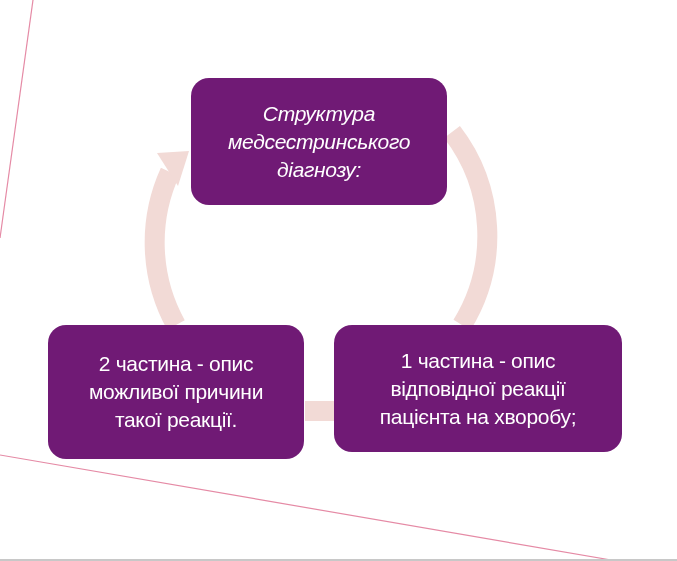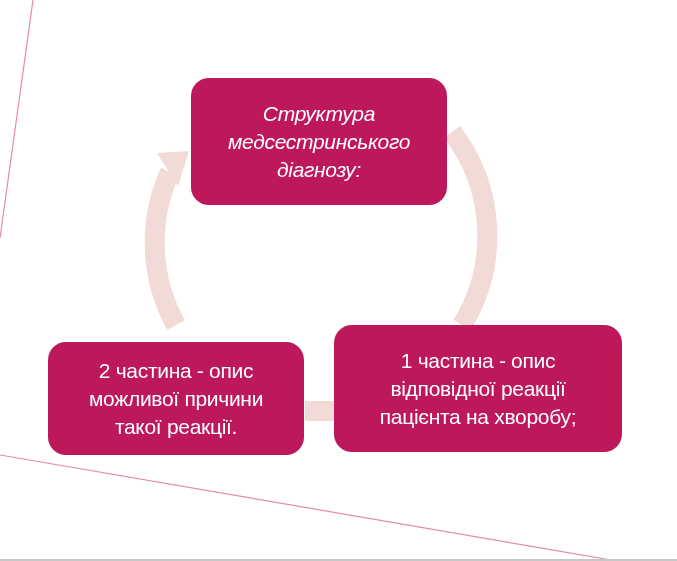--- a/index.html
+++ b/index.html
@@ -4,21 +4,21 @@
   <style>
     html, body { margin: 0; padding: 0; }
     body {
       width: 677px; height: 561px; position: relative; overflow: hidden;
       background: #ffffff;
       font-family: "Liberation Sans", sans-serif;
     }
     svg.bg { position: absolute; left: 0; top: 0; }
     .box {
       position: absolute;
-      background: #be185d;
+      background: #701a75;
       border-radius: 18px;
       color: #ffffff;
       display: flex; align-items: center; justify-content: center;
       text-align: center;
       font-family: "Liberation Sans Narrow", "Liberation Sans", sans-serif;
       font-size: 21px;
       line-height: 28px;
       letter-spacing: -0.3px;
     }
     .box span { white-space: pre-line; display: block; }
@@ -53,19 +53,19 @@
 медсестринського
 діагнозу:</span>
 </div>
 
 <div class="box" style="left:334px; top:325px; width:288px; height:127px;">
   <span>1 частина - опис
 відповідної реакції
 пацієнта на хворобу;</span>
 </div>
 
-<div class="box" style="left:48px; top:342px; width:256px; height:113px;">
+<div class="box" style="left:48px; top:325px; width:256px; height:134px;">
   <span>2 частина - опис
 можливої  причини
 такої реакції.</span>
 </div>
 
 <div class="bottom-rule"></div>
 
 </body></html>

